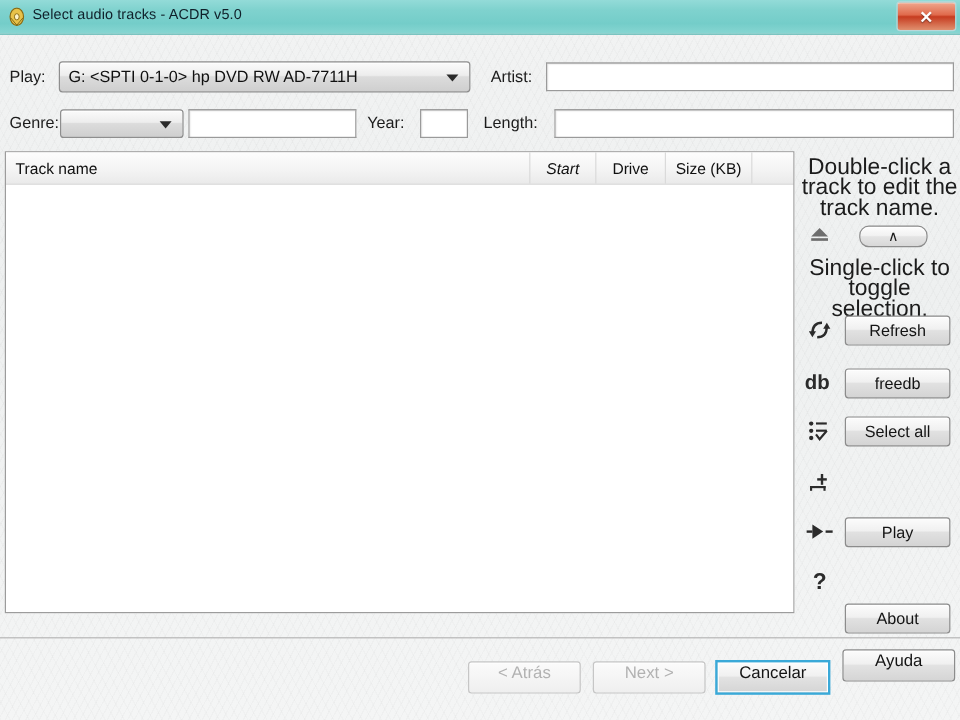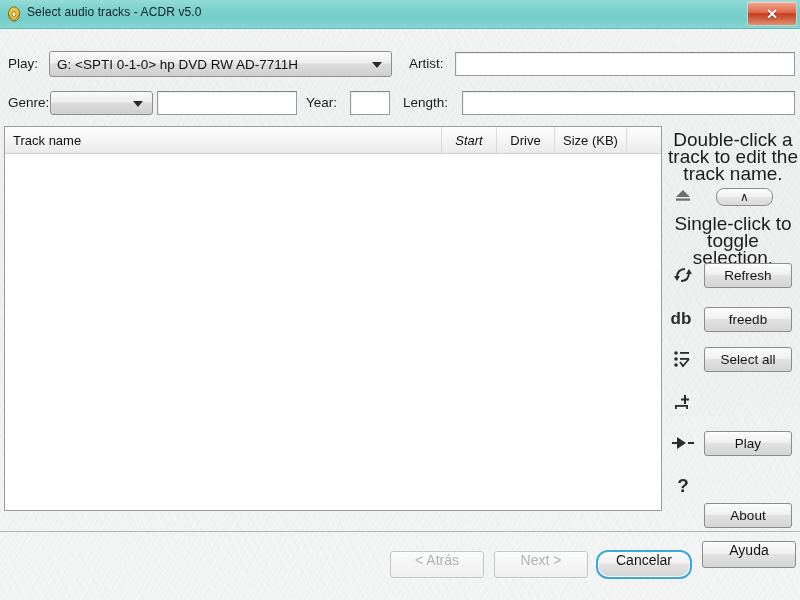--- a/index.html
+++ b/index.html
@@ -248,21 +248,21 @@
     justify-content: center;
   }
   .foot-btn.disabled {
     color: #b2b2b2;
     border-color: #c6c6c6;
     background: linear-gradient(180deg, #fbfbfb 0%, #f5f5f5 50%, #efefef 100%);
     cursor: default;
   }
   .foot-btn.focused {
     border: 2px solid #3aa9d8;
-    border-radius: 12px;
+    border-radius: 0;
     box-shadow: inset 0 0 0 1px #ffffff, inset 0 1px 0 #ffffff;
   }
 </style>
 </head>
 <body>
 
 <div id="app">
 
   <div class="titlebar">
     <span class="title-icon">

